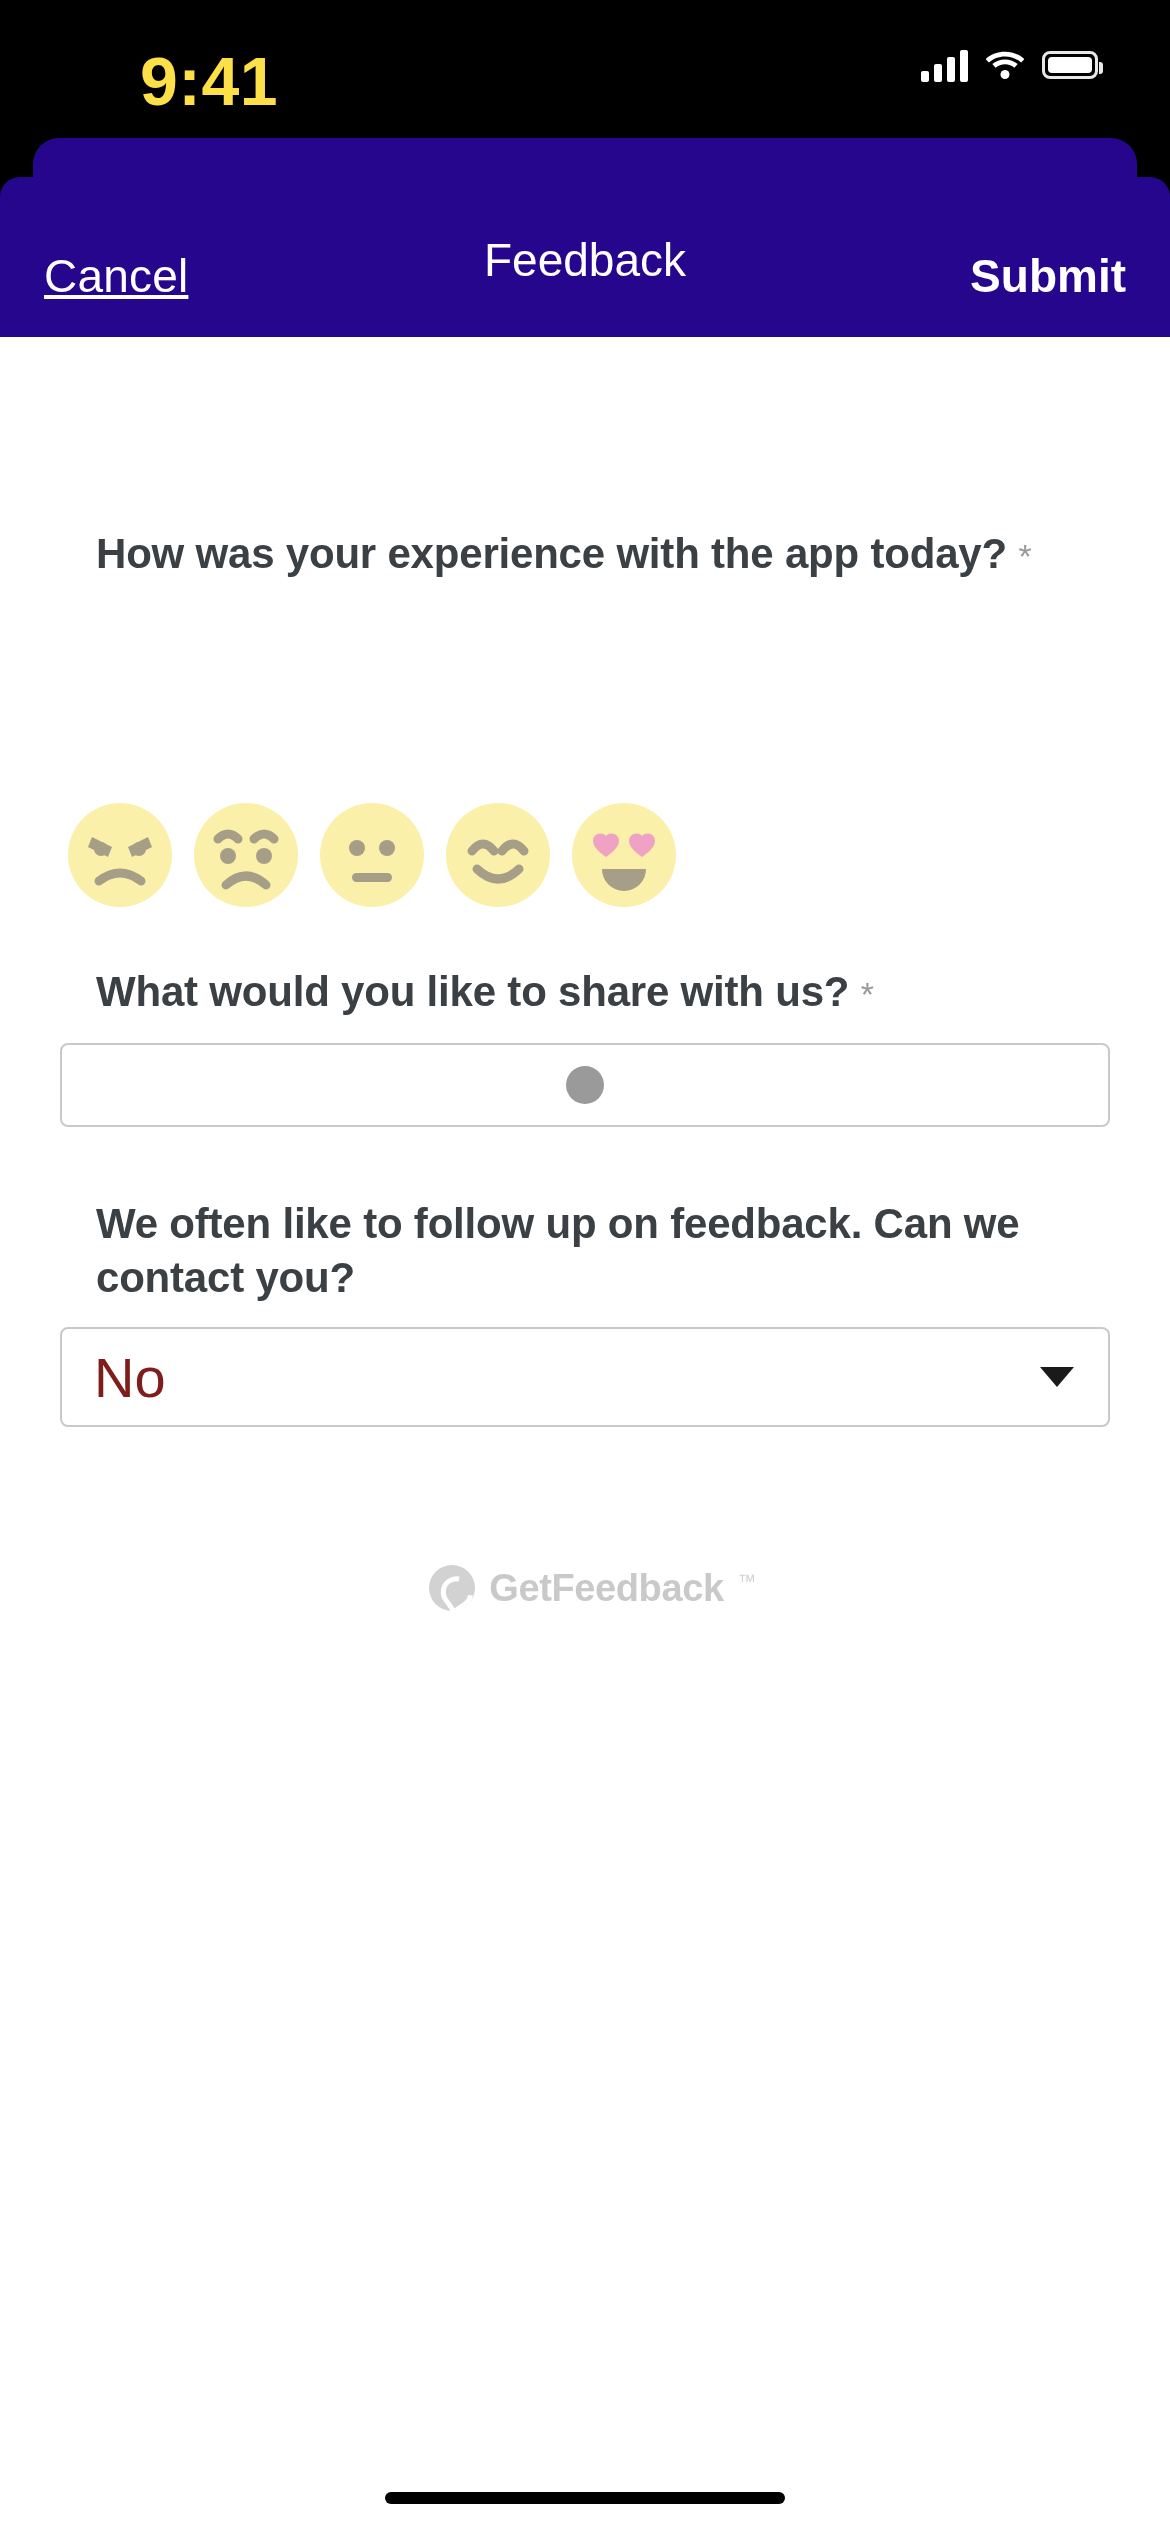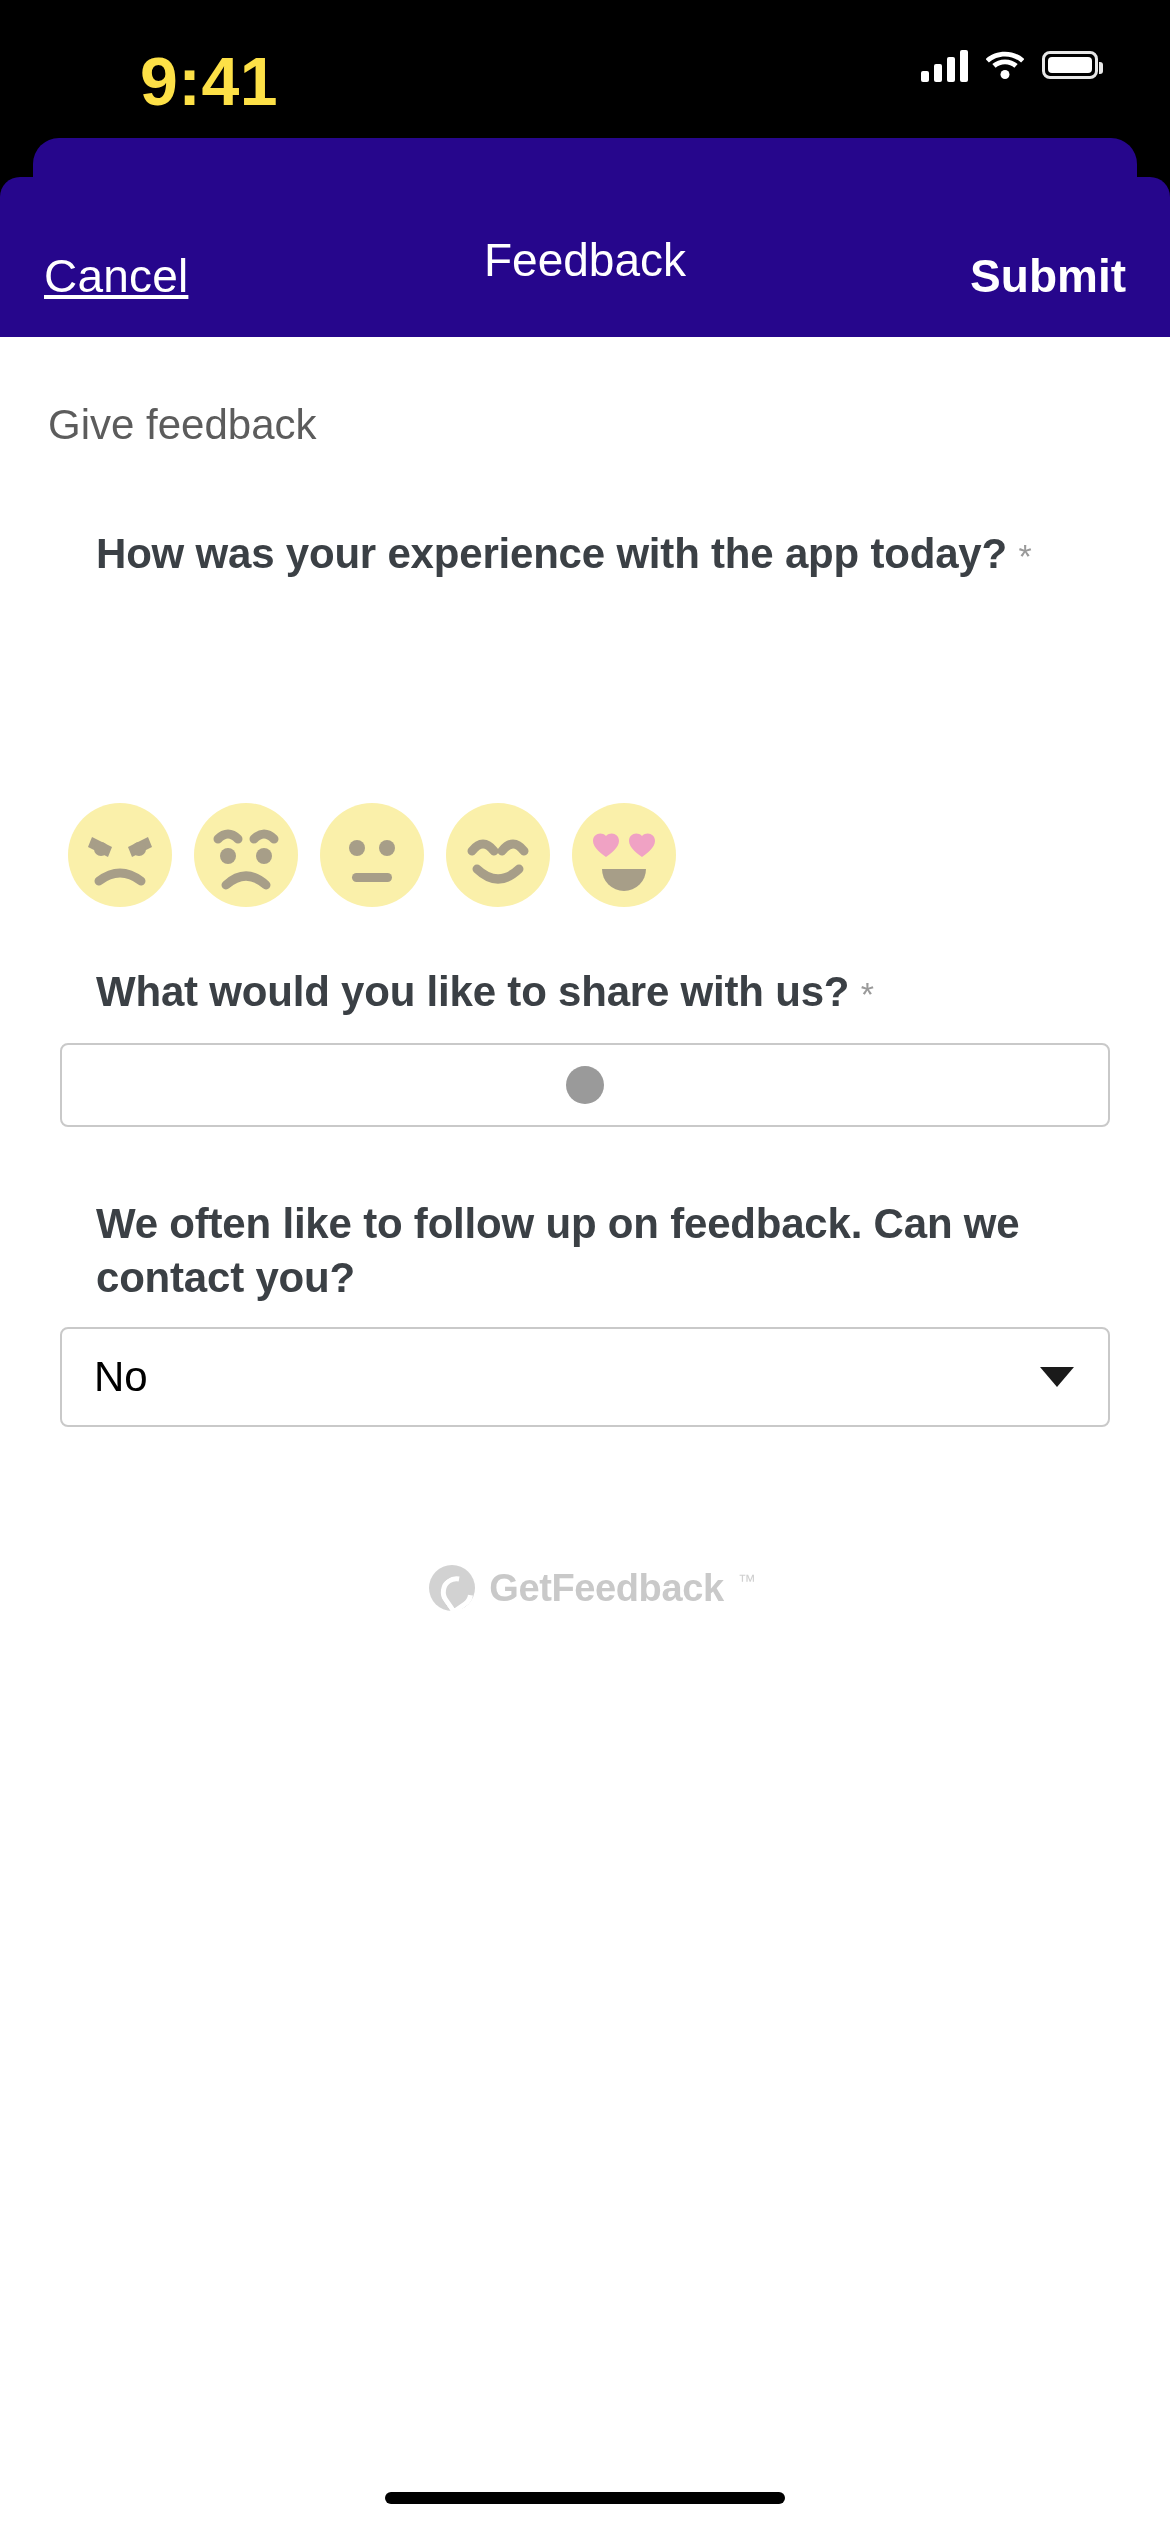--- a/index.html
+++ b/index.html
@@ -103,21 +103,21 @@
     width:38px; height:38px; border-radius:50%; background:#9a9a9a;
   }
 
   
   .selectbox {
     position:absolute; left:60px; width:1050px; height:100px;
     border:2px solid #c9c9c9; border-radius:8px; background:#fff;
   }
   .select-value {
     position:absolute; left:32px; top:50%; transform:translateY(-50%);
-    font-size:42px; color:#000000;
+    font-size:56px; color:#7f1d1d;
   }
   .select-arrow {
     position:absolute; right:34px; top:50%; transform:translateY(-50%);
     width:0; height:0; border-left:17px solid transparent; border-right:17px solid transparent;
     border-top:20px solid #1a1a1a;
   }
 
   
   .brand {
     position:absolute; left:0; top:1228px; width:1170px;
@@ -170,21 +170,20 @@
   <div class="sheet-front">
 
     <div class="navbar">
       <div class="nav-cancel">Cancel</div>
       <div class="nav-title">Feedback</div>
       <div class="nav-submit">Submit</div>
     </div>
 
     <div class="content">
 
-      <div class="give-feedback">Give feedback</div>
 
       <div class="qblock" style="top:628px; height:300px;">
         <div class="qtext">
           <span>What would you like to share with us?</span>
           <span class="req">*</span>
         </div>
         <div class="textinput" style="top:78px;">
           <div class="caret-dot"></div>
         </div>
       </div>

